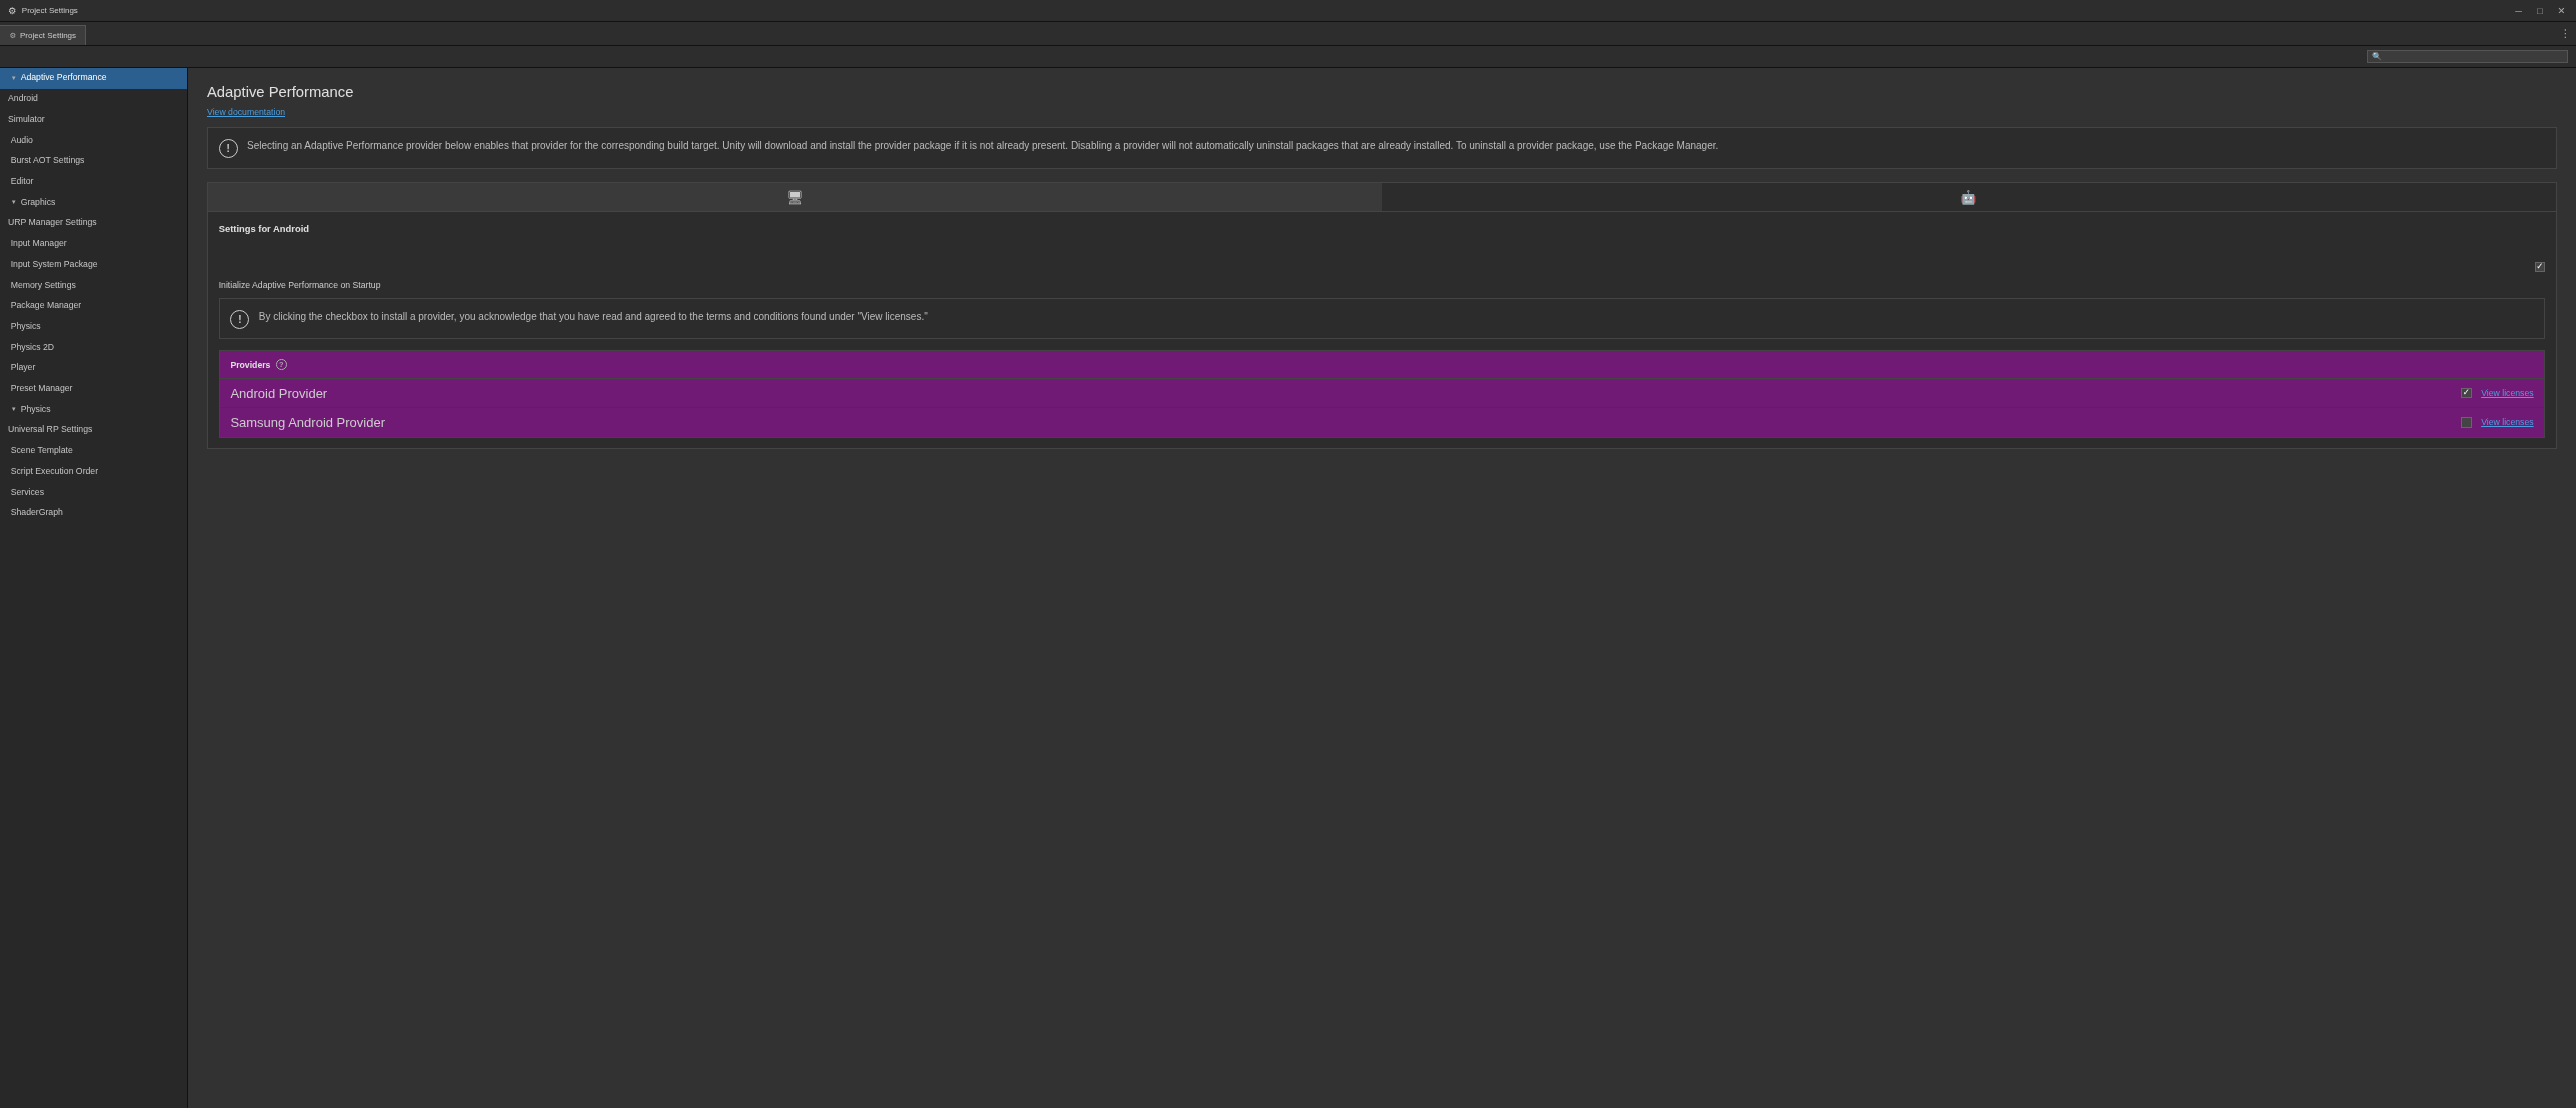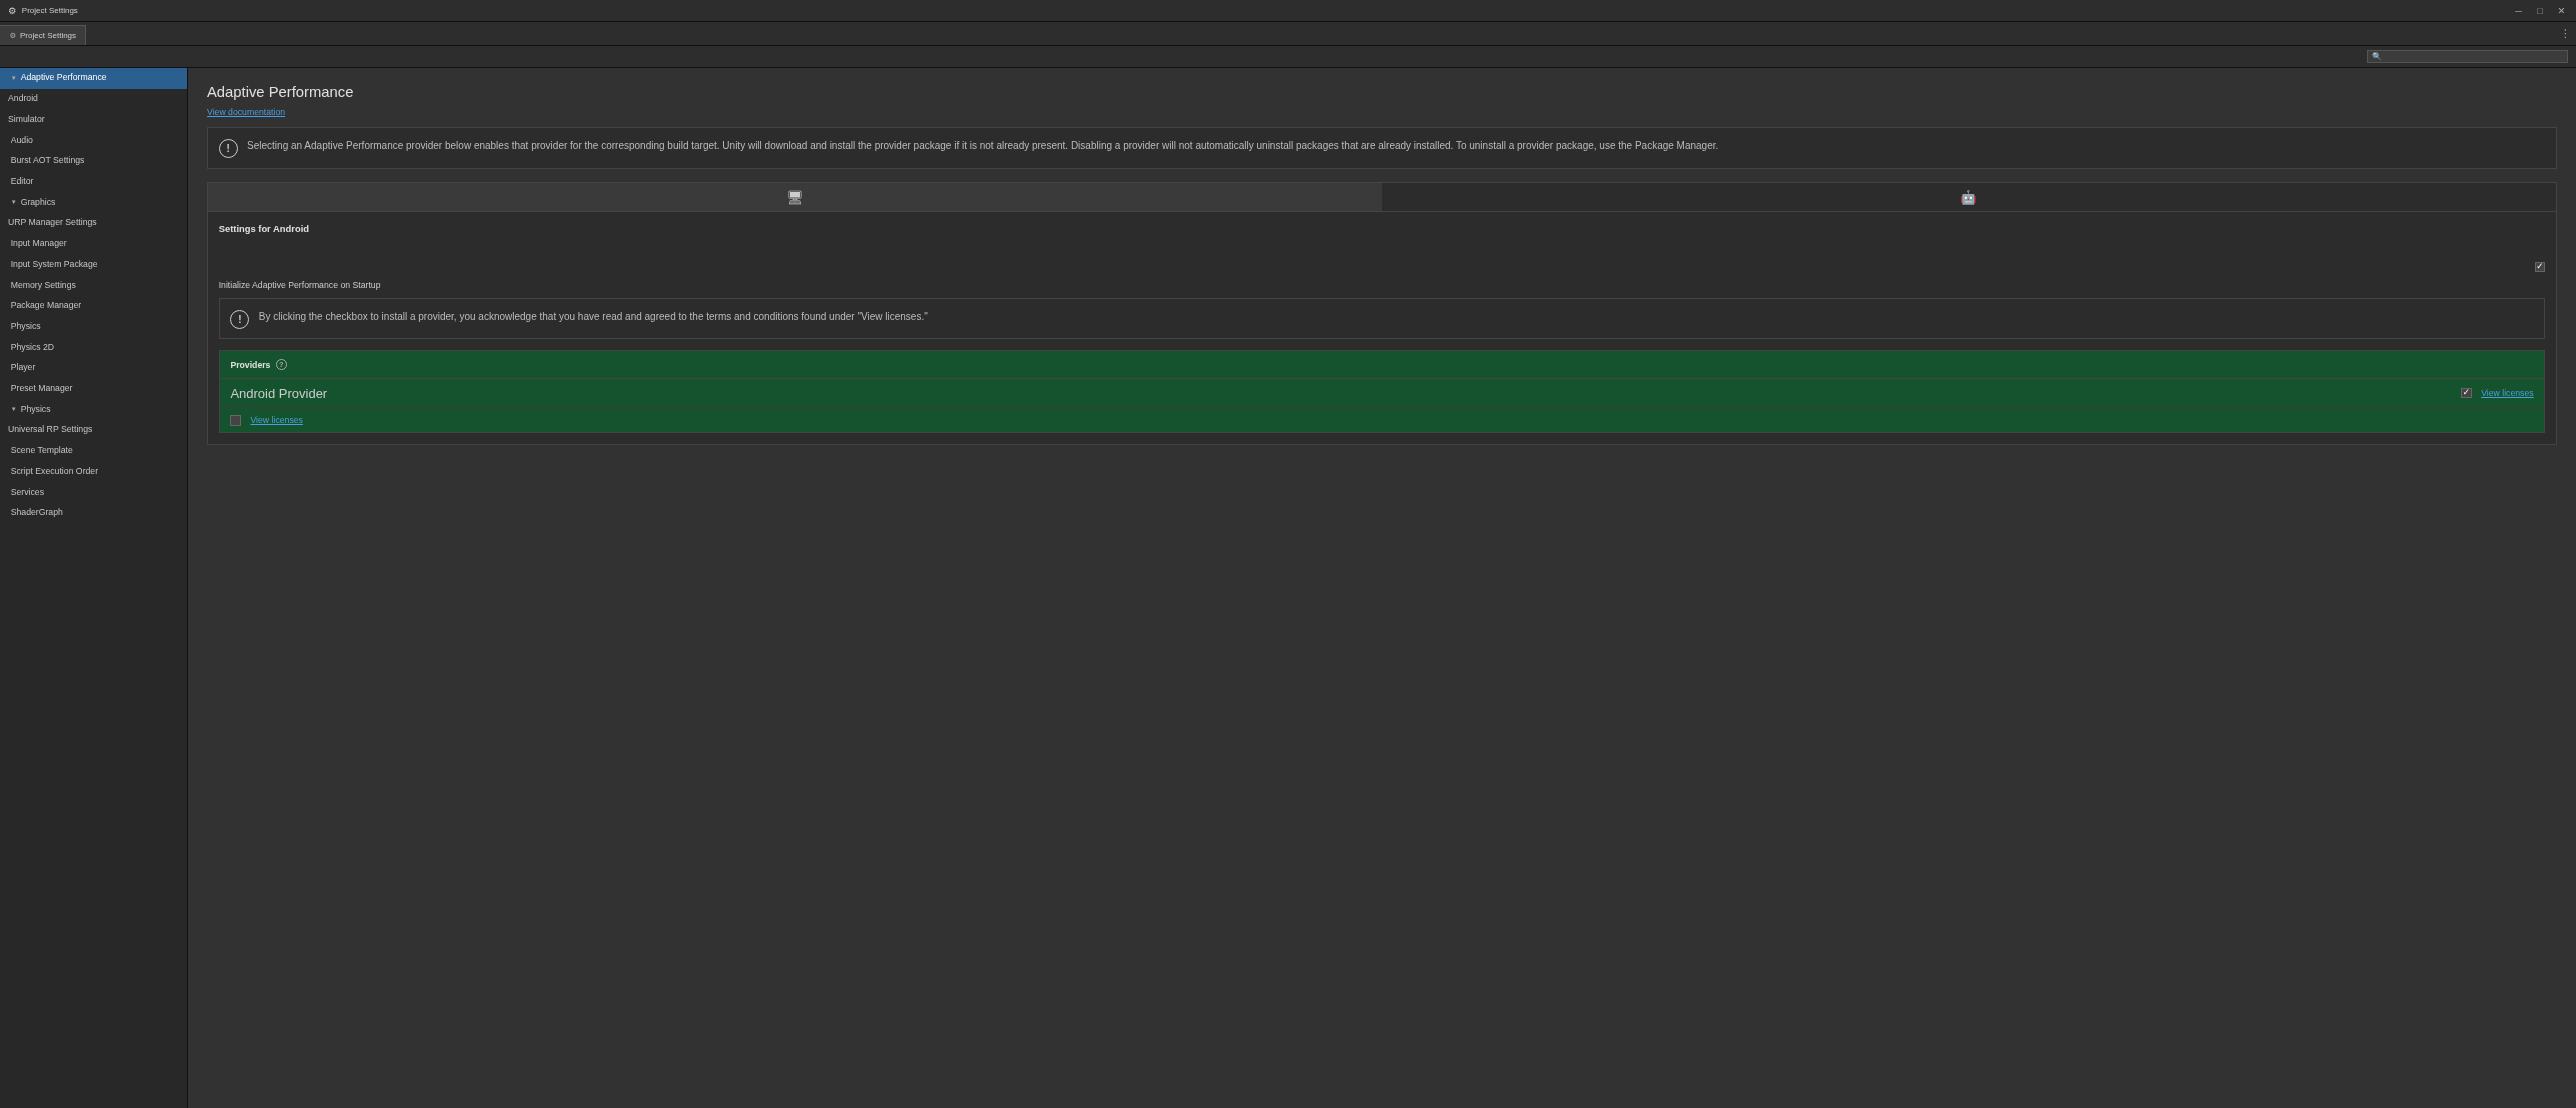--- a/index.html
+++ b/index.html
@@ -287,21 +287,21 @@
       display: flex;
       gap: 9.4px;
       padding: 9.4px 10.7px;
       margin-bottom: 10.7px;
       align-items: flex-start;
     }
 
     
     .providers-section {
       border: 0.7px solid #444;
-      background: #14532d;
+      background: #701a75;
     }
     .providers-header {
       display: flex;
       align-items: center;
       gap: 5.4px;
       padding: 8px 10.7px;
       border-bottom: 0.7px solid #444;
       font-size: 8.7px;
       font-weight: 600;
       color: #e0e0e0;
@@ -487,20 +487,21 @@
           <span>Providers</span>
           <div class="help-icon">?</div>
         </div>
 
       <div class="provider-row">
             <span class="provider-name">Android Provider</span>
             <div class="checkbox checked"></div>
             <span class="view-licenses-link">View licenses</span>
           </div>
           <div class="provider-row">
+            <span class="provider-name">Samsung Android Provider</span>
             <div class="checkbox"></div>
             <span class="view-licenses-link">View licenses</span>
           </div>
         </div>
     </div>
   </div>
 </div>
 
 
 </body></html>

